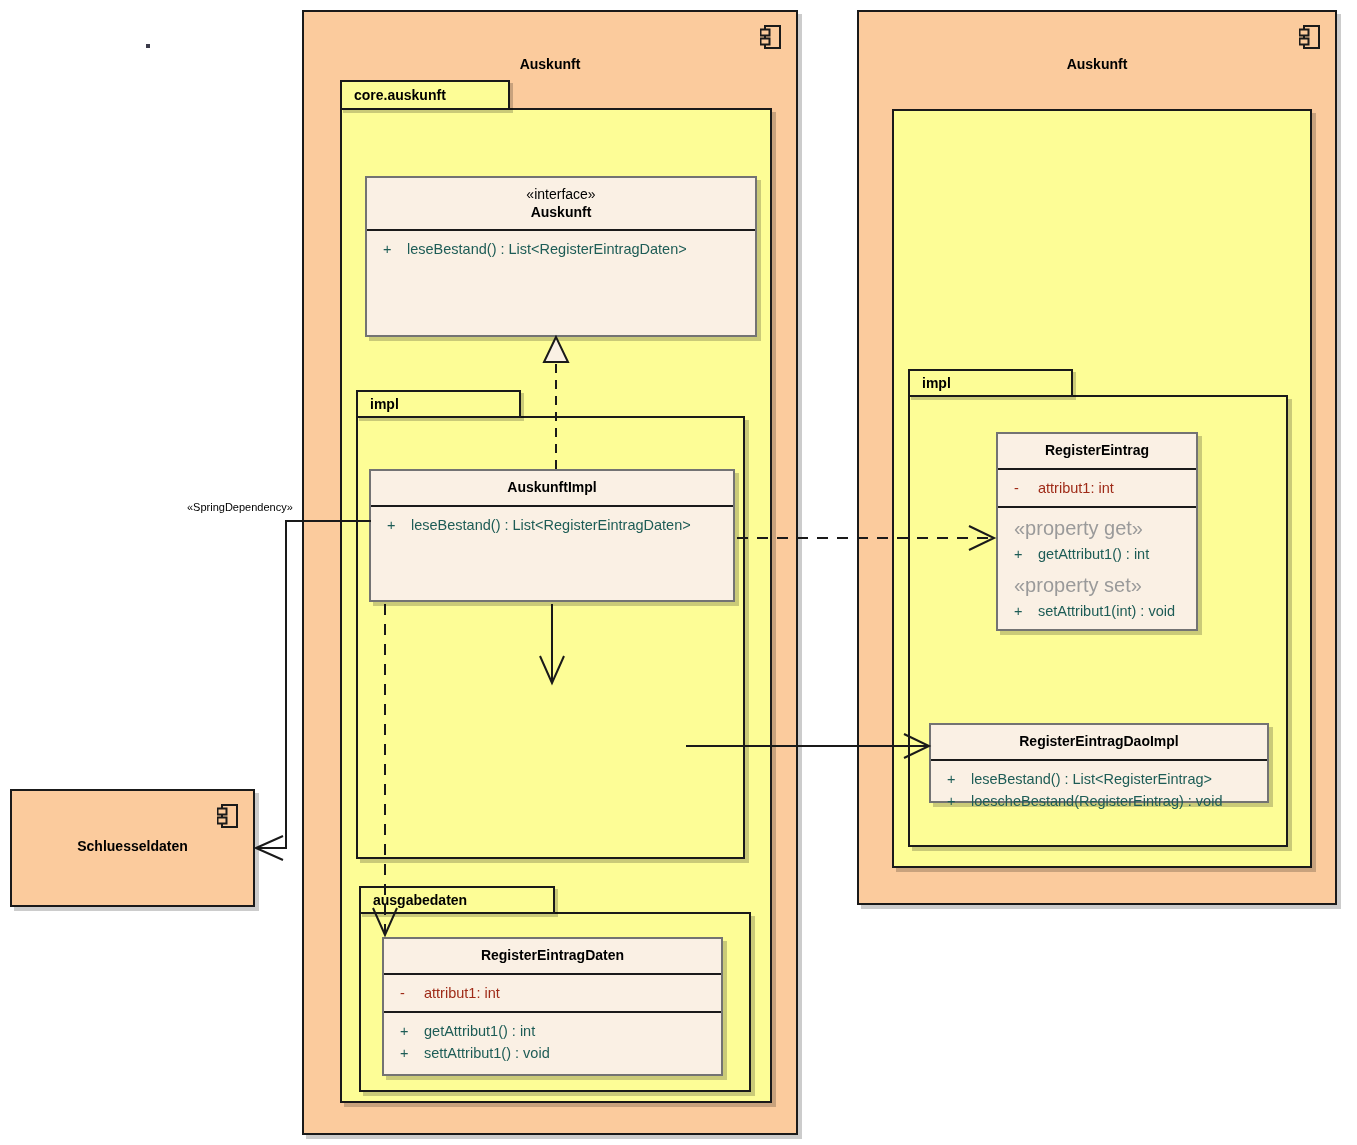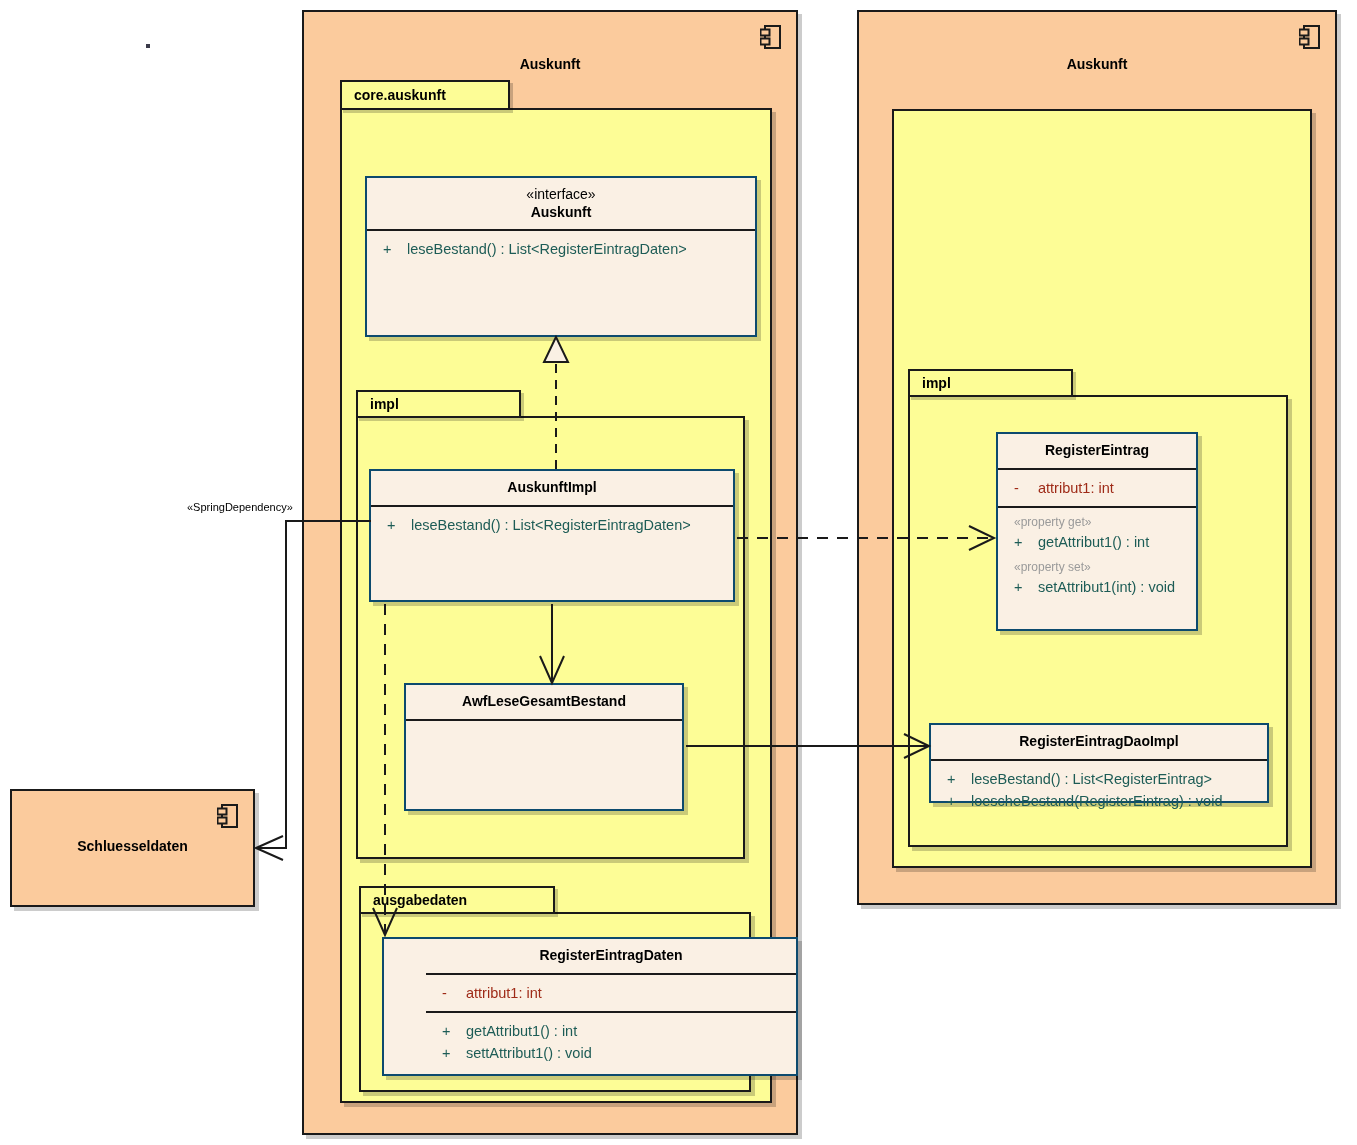--- a/index.html
+++ b/index.html
@@ -55,21 +55,21 @@
     border:2px solid #1a1a1a;
     box-sizing:border-box;
     box-shadow:4px 4px 0 0 rgba(0,0,0,.20);
     z-index:1;
   }
 
   
   .uclass{
     position:absolute;
     background:#faf0e4;
-    border:2px solid #0c4a6e;
+    border:2px solid #737373;
     box-sizing:border-box;
     box-shadow:4px 4px 0 0 rgba(0,0,0,.20);
     z-index:3;
   }
   .uclass .hdr{
     text-align:center;
     font-weight:bold;
     font-size:14px;
     color:#000;
     padding:8px 4px 8px 4px;
@@ -101,21 +101,21 @@
     text-align:left;
     padding-left:10px;
     box-sizing:border-box;
   }
   .m-text{color:#1d5c56;}
   .a-text{color:#9e2a17;}
   .vis.m{color:#1d5c56;}
   .vis.a{color:#9e2a17;}
   .prop-stereo{
     color:#9a9a9a;
-    font-size:12px;
+    font-size:20px;
     padding-left:10px;
     line-height:1.5;
     white-space:nowrap;
   }
 
   .edge-label{
     position:absolute;
     font-size:11px;
     color:#000;
     background:transparent;
@@ -179,32 +179,25 @@
     </div>
     <div class="sep"></div>
     <div class="compartment">
       <div class="row">
         <span class="vis m">+</span>
         <span class="m-text">leseBestand() : List&lt;RegisterEintragDaten&gt;</span>
       </div>
     </div>
   </div>
 
-  <div class="uclass" style="left:404px;top:683px;width:280px;height:128px;">
-    <div class="hdr">
-      <span>AwfLeseGesamtBestand</span>
-    </div>
-    <div class="sep"></div>
-    <div class="compartment" style="height:80px;"></div>
-  </div>
 
   <div class="pkg-tab" style="left:359px;top:886px;width:196px;height:28px;">ausgabedaten</div>
   <div class="pkg-body" style="left:359px;top:912px;width:392px;height:180px;"></div>
 
-  <div class="uclass" style="left:382px;top:937px;width:416px;height:139px;padding-left:42px;">
+  <div class="uclass" style="left:382px;top:937px;width:341px;height:139px;">
     <div class="hdr">
       <span>RegisterEintragDaten</span>
     </div>
     <div class="sep"></div>
     <div class="compartment">
       <div class="row">
         <span class="vis a">-</span>
         <span class="a-text">attribut1:  int</span>
       </div>
     </div>

